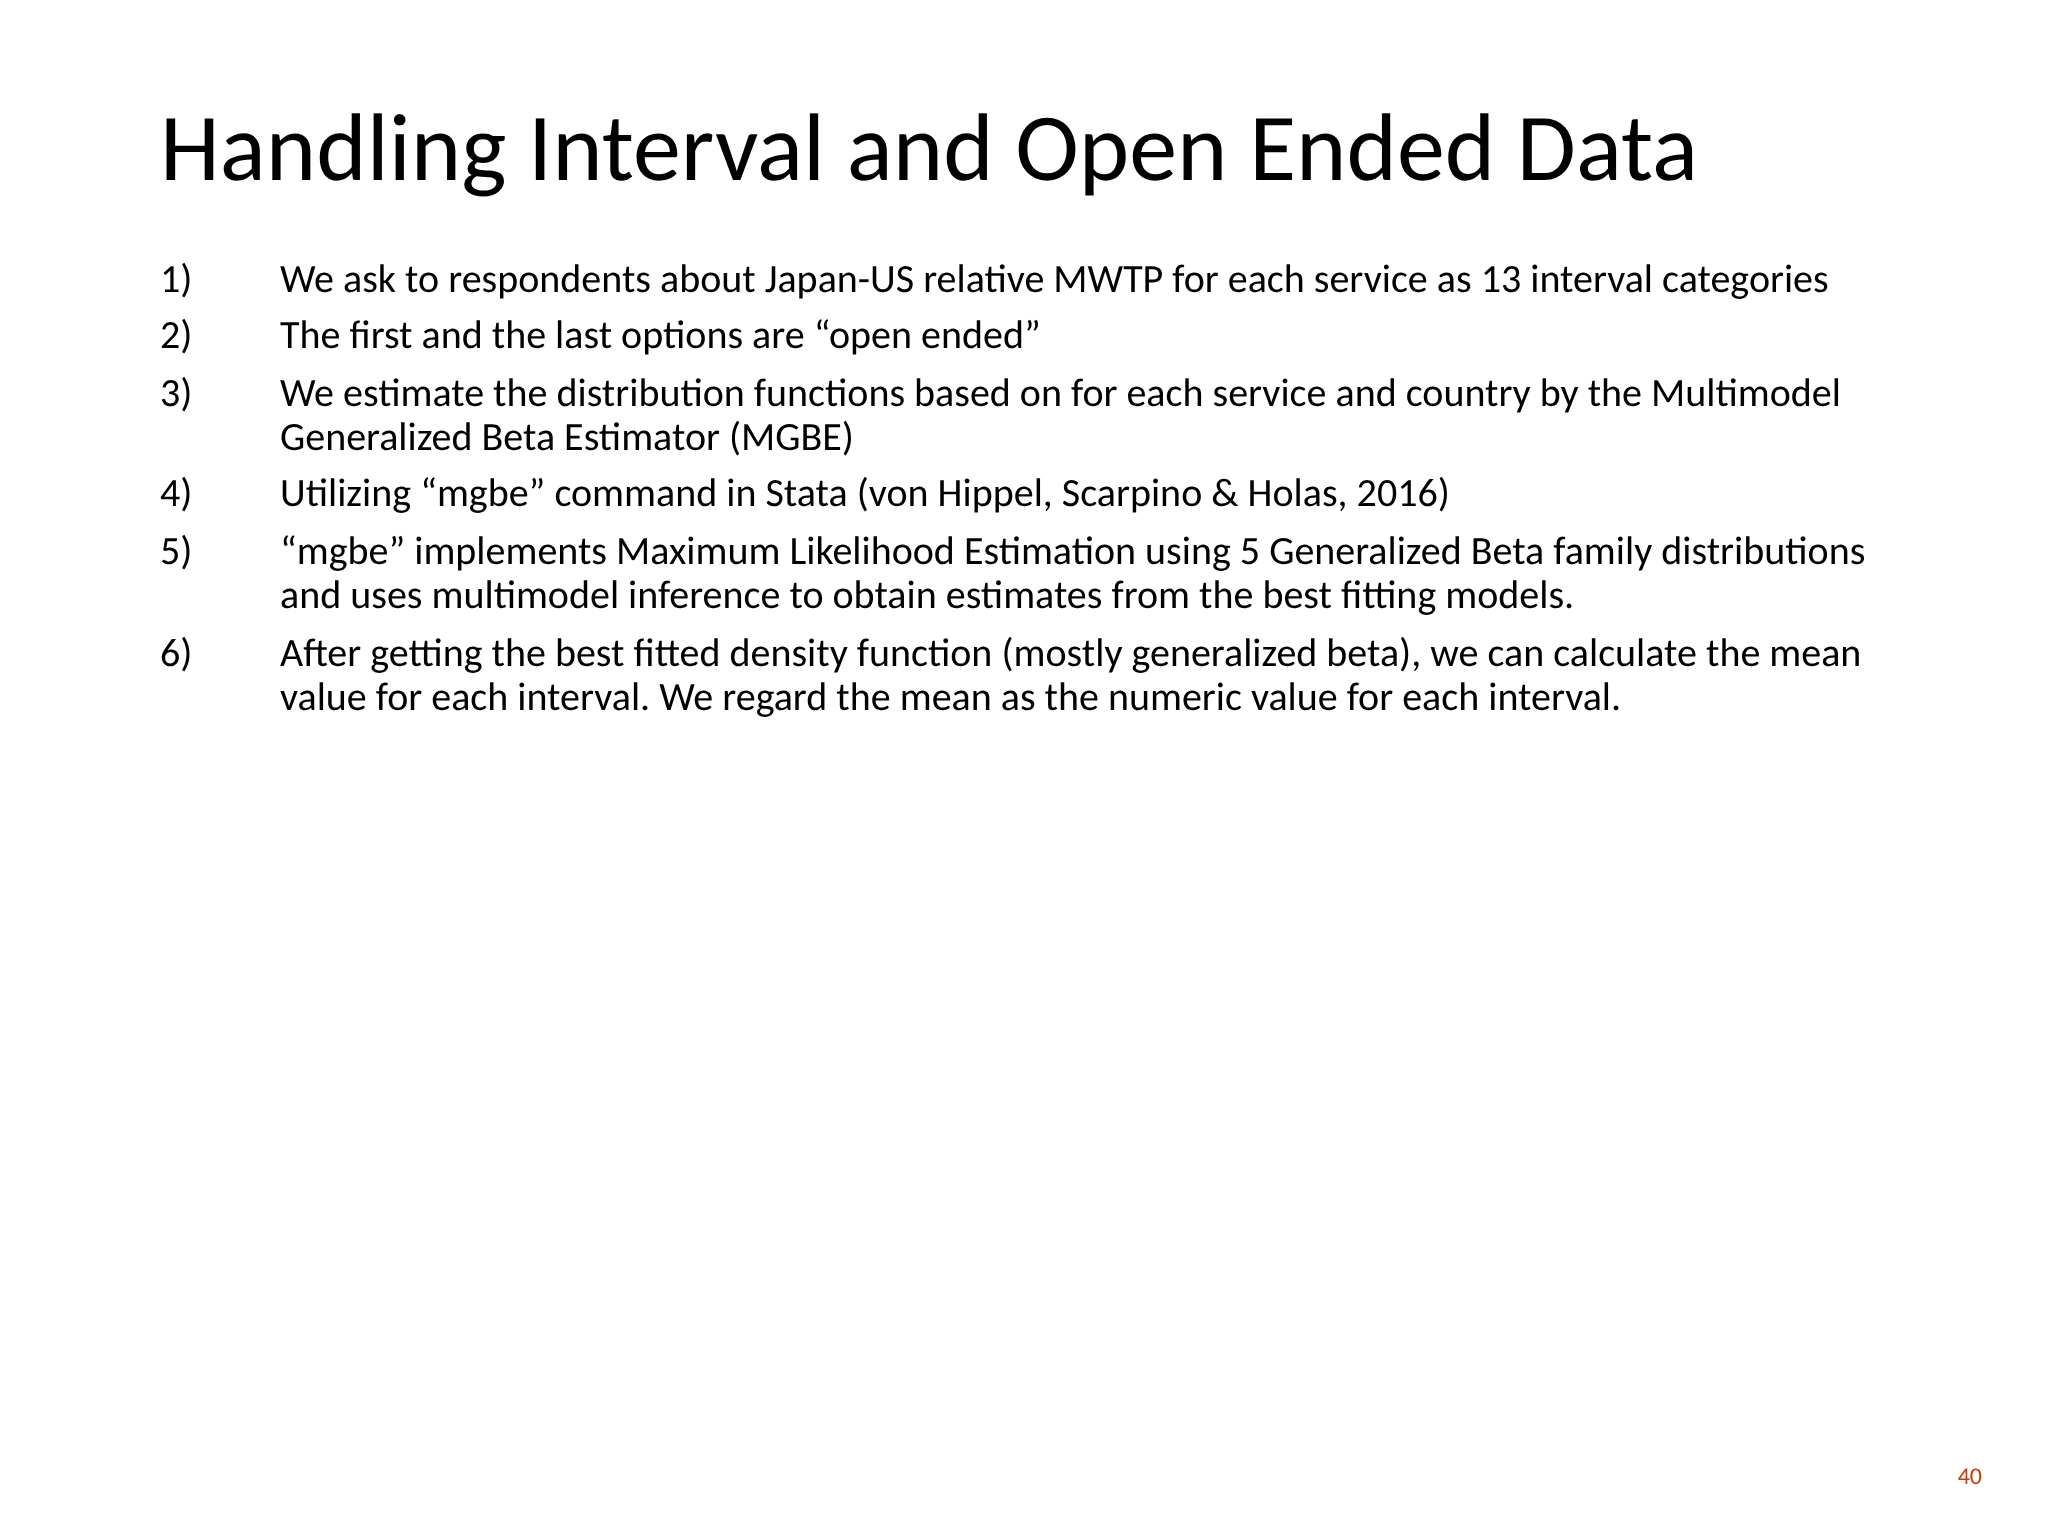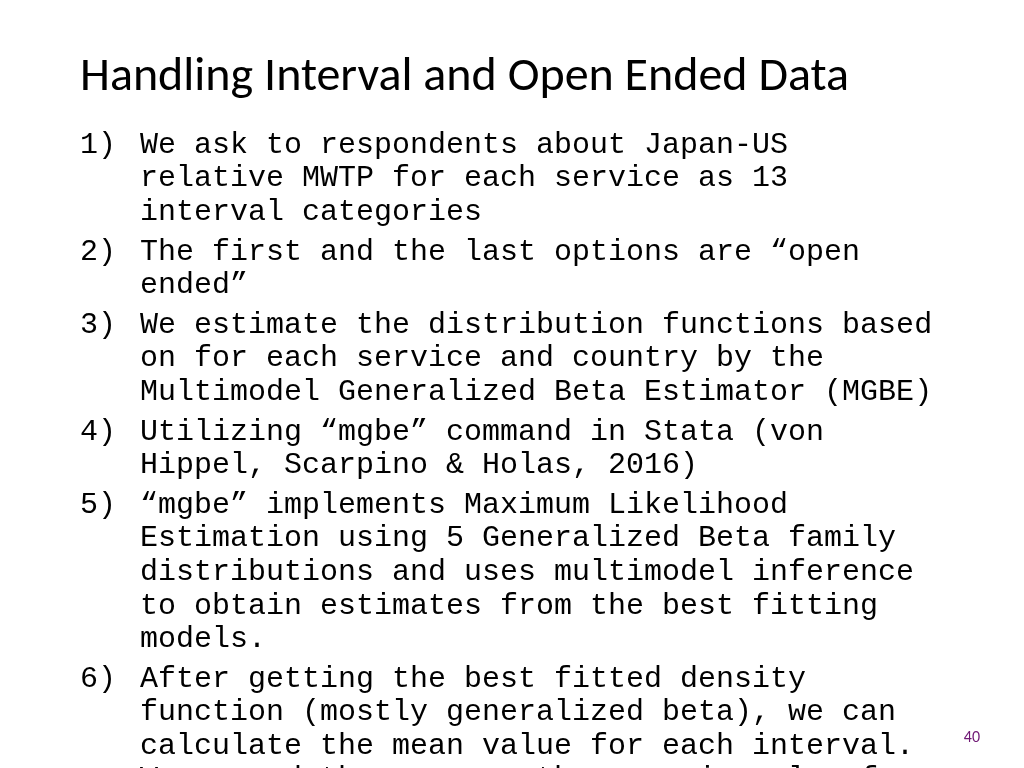--- a/index.html
+++ b/index.html
@@ -1,22 +1,22 @@
 <!DOCTYPE html>
 <html><head>
 <meta charset="utf-8">
 <style>
   * { margin: 0; padding: 0; box-sizing: border-box; }
   html, body { width: 1024px; height: 768px; background: #ffffff; font-family: Calibri, "Segoe UI", Arial, sans-serif; color: #000; }
   .slide { position: relative; width: 1024px; height: 768px; padding: 48px 80px 40px 80px; }
   .title { font-size: 48px; font-weight: 400; line-height: 1.1; letter-spacing: 0px; margin-bottom: 28px; }
   ol.points { list-style: none; counter-reset: item; padding-left: 0; }
-  ol.points li { counter-increment: item; font-size: 30px; line-height: 1.12; margin-bottom: 6px; padding-left: 60px; position: relative; font-family: Liberation Mono, monospace; }
+  ol.points li { counter-increment: item; font-size: 20px; line-height: 1.12; margin-bottom: 6px; padding-left: 60px; position: relative; }
   ol.points li::before { content: counter(item) ")"; position: absolute; left: 0; width: 44px; text-align: left; }
-  .page-num { position: absolute; right: 44px; bottom: 22px; font-size: 16px; color: #701a75; }
+  .page-num { position: absolute; right: 33px; bottom: 22px; font-size: 12px; color: #c2410c; }
 </style>
 </head>
 <body>
 
 <div class="slide">
   <h1 class="title">Handling Interval and Open Ended Data</h1>
   <ol class="points">
     <li>We ask to respondents about Japan-US relative MWTP for each service as 13 interval categories</li>
     <li>The first and the last options are “open ended”</li>
     <li>We estimate the distribution functions based on  for each service and country by the Multimodel Generalized Beta Estimator (MGBE)</li>

